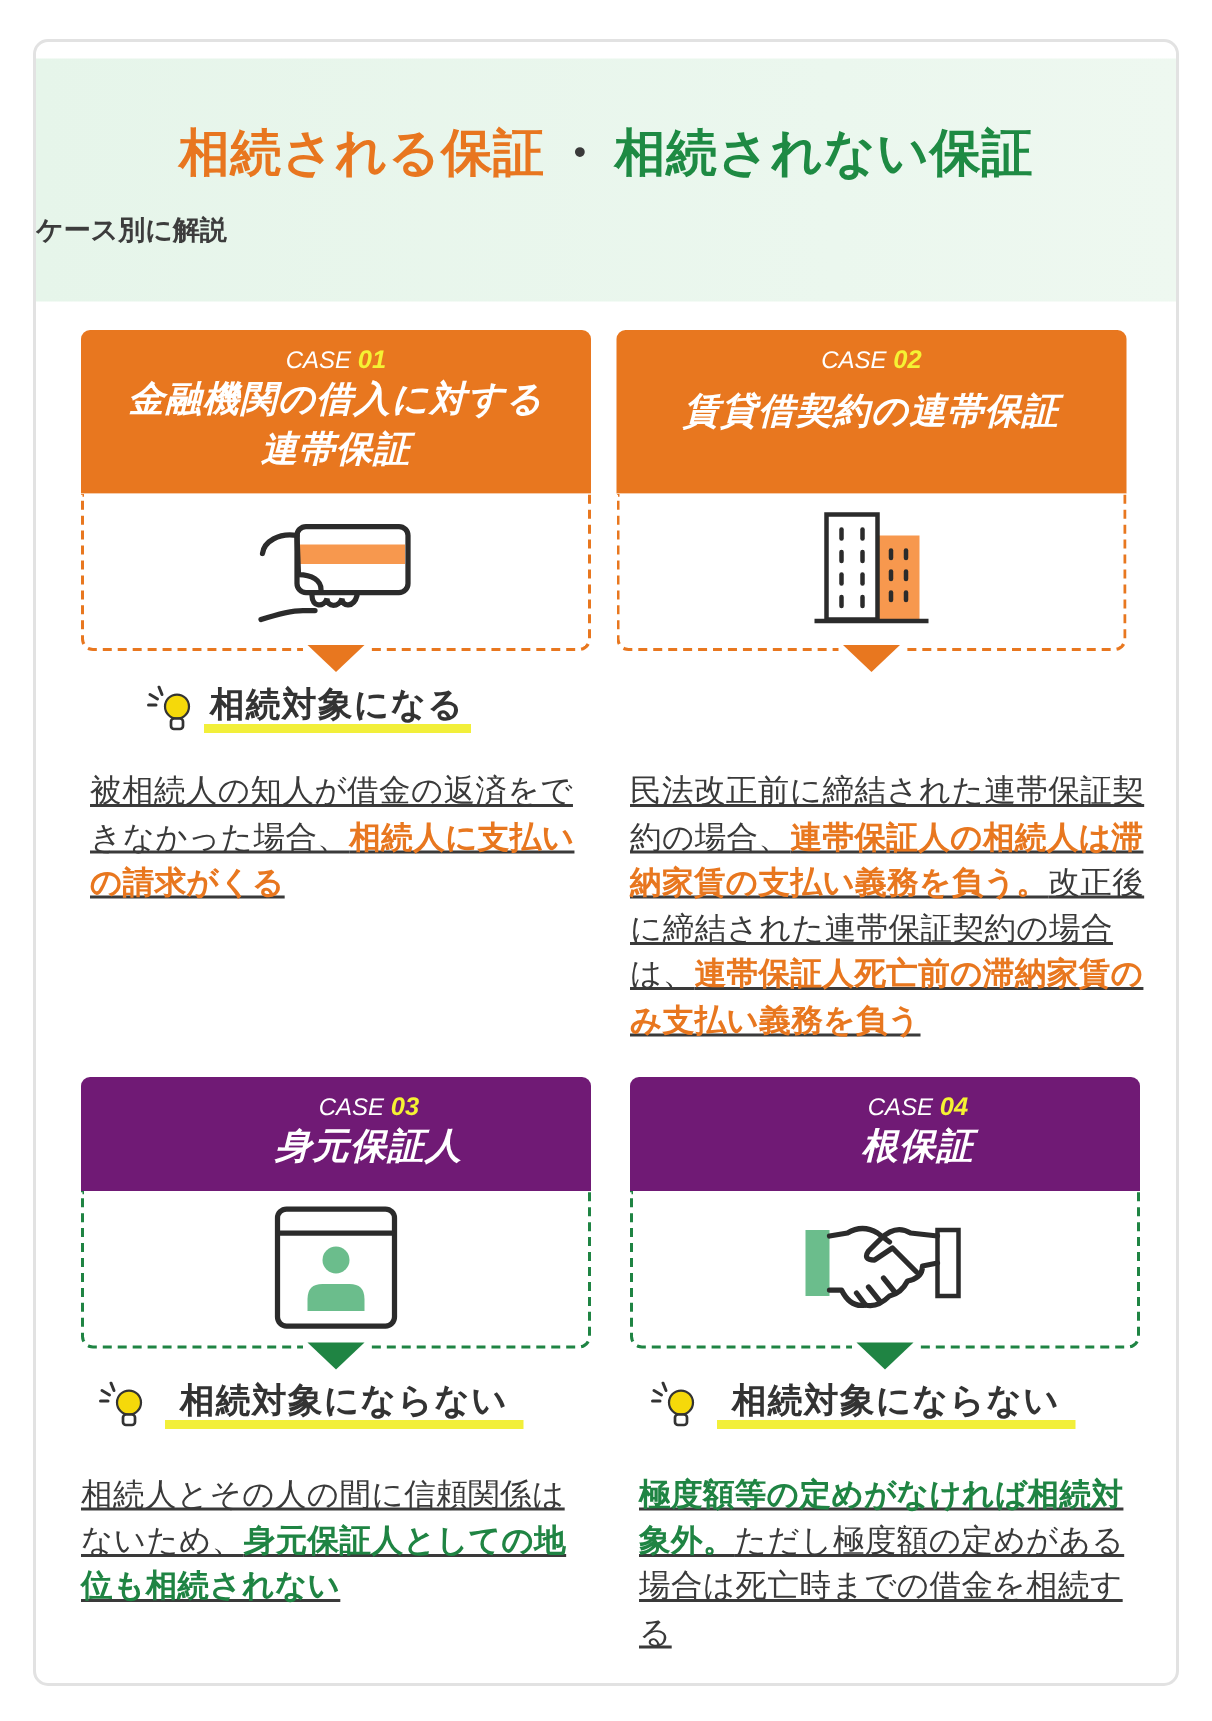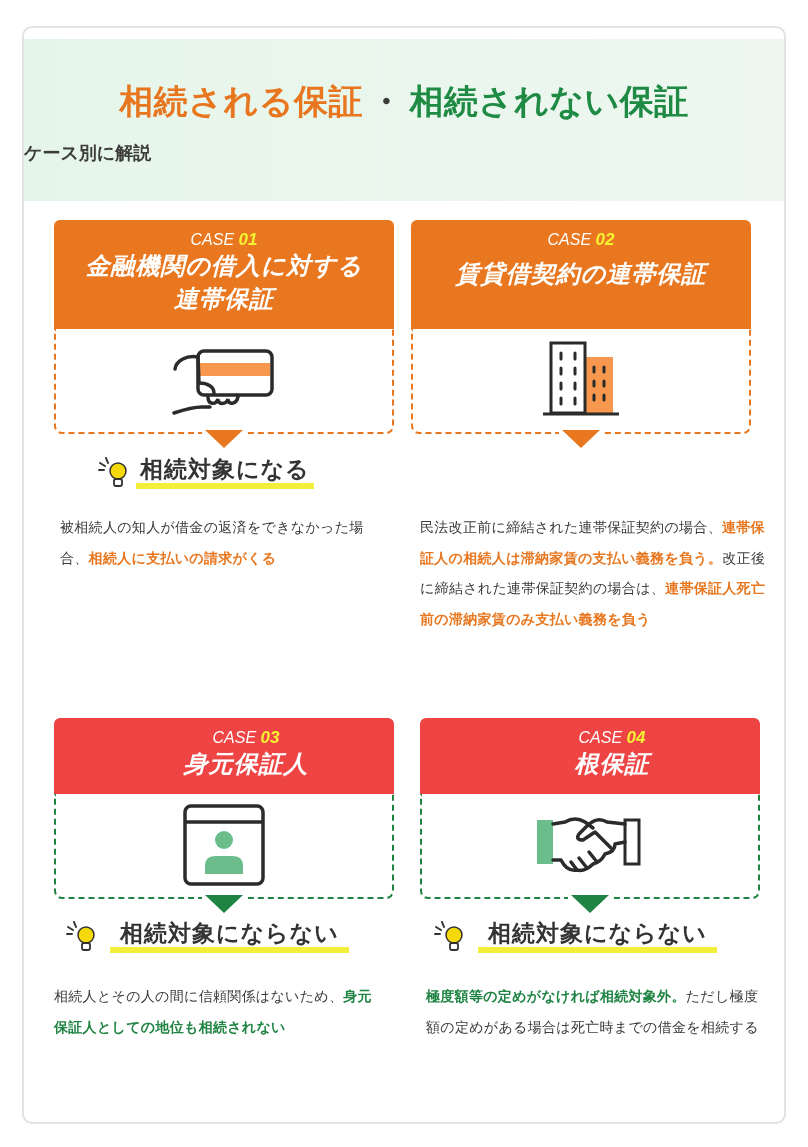--- a/index.html
+++ b/index.html
@@ -22,21 +22,21 @@
   .hero-title .g { color: #1e8a43; }
   .hero-sub {
     position: absolute; top: 102px; left: 0; width: 100%; text-align: left;
     font-size: 18px; font-weight: bold; color: #3c3c3c;
   }
   .card { position: absolute; width: 340px; font-style: italic; }
   .card-head {
     width: 100%; border-radius: 6px 6px 0 0; color: #fff; text-align: center;
   }
   .card-head.orange { background: #e8771f; }
-  .card-head.green { background: #ef4444; padding-left: 44px; }
+  .card-head.green { background: #701a75; padding-left: 44px; }
   .case-label { font-family: "Liberation Sans", sans-serif; font-size: 16px; color: #fff; padding-top: 10px; }
   .case-num { color: #f5f233; font-weight: bold; font-size: 17px; }
   .case-title { font-size: 24px; font-weight: bold; line-height: 33px; color: #fff; letter-spacing: 1px; }
   .card-body {
     position: relative; width: 100%; border: 2px dashed; border-top: none; border-radius: 0 0 8px 8px;
     background: #fff;
   }
   .card-body.orange { border-color: #e8771f; }
   .card-body.green { border-color: #1f8443; }
   .arrow {
@@ -47,21 +47,21 @@
   .arrow.green { border-top: 18px solid #1f8443; }
   .arrow-gap { position: absolute; left: 50%; bottom: -3px; transform: translateX(-50%); width: 44px; height: 4px; background: #fff; }
   .icon-wrap { position: absolute; left: 50%; transform: translateX(-50%); }
   .verdict { position: absolute; display: flex; align-items: center; }
   .bulb { width: 34px; height: 32px; margin-right: 6px; }
   .verdict-text {
     font-size: 23px; font-weight: bold; color: #333; letter-spacing: 1px;
     background: linear-gradient(transparent 78%, #f2ef3a 78%, #f2ef3a 94%, transparent 94%);
     padding: 0 4px 6px 4px;
   }
-  .desc { position: absolute; font-size: 14px; line-height: 30.5px; color: #3a3a3a; letter-spacing: 0.3px; }
+  .desc { position: absolute; font-size: 21px; line-height: 30.5px; color: #3a3a3a; letter-spacing: 0.3px; text-decoration: underline; }
   .desc .hl-o { color: #e8771f; font-weight: bold; }
   .desc .hl-g { color: #1f8443; font-weight: bold; }
 </style>
 </head>
 <body>
 
 <div class="frame">
 
   <div class="hero">
     <div class="hero-title">

